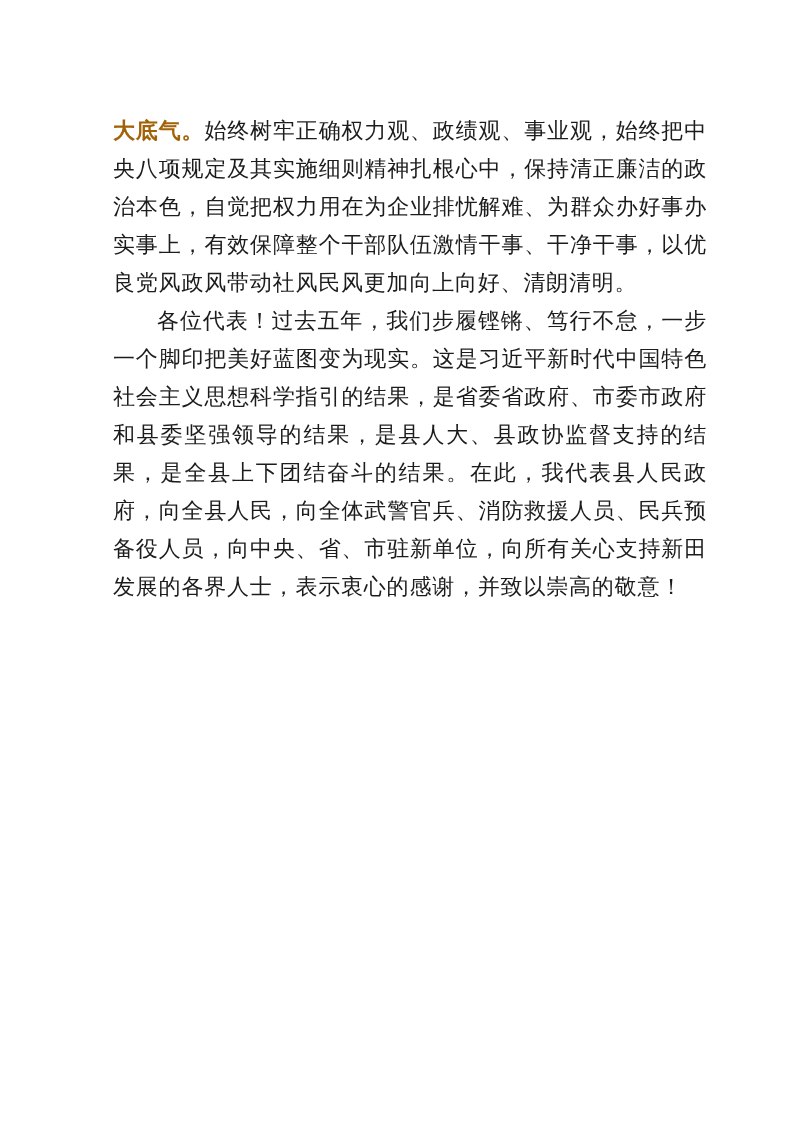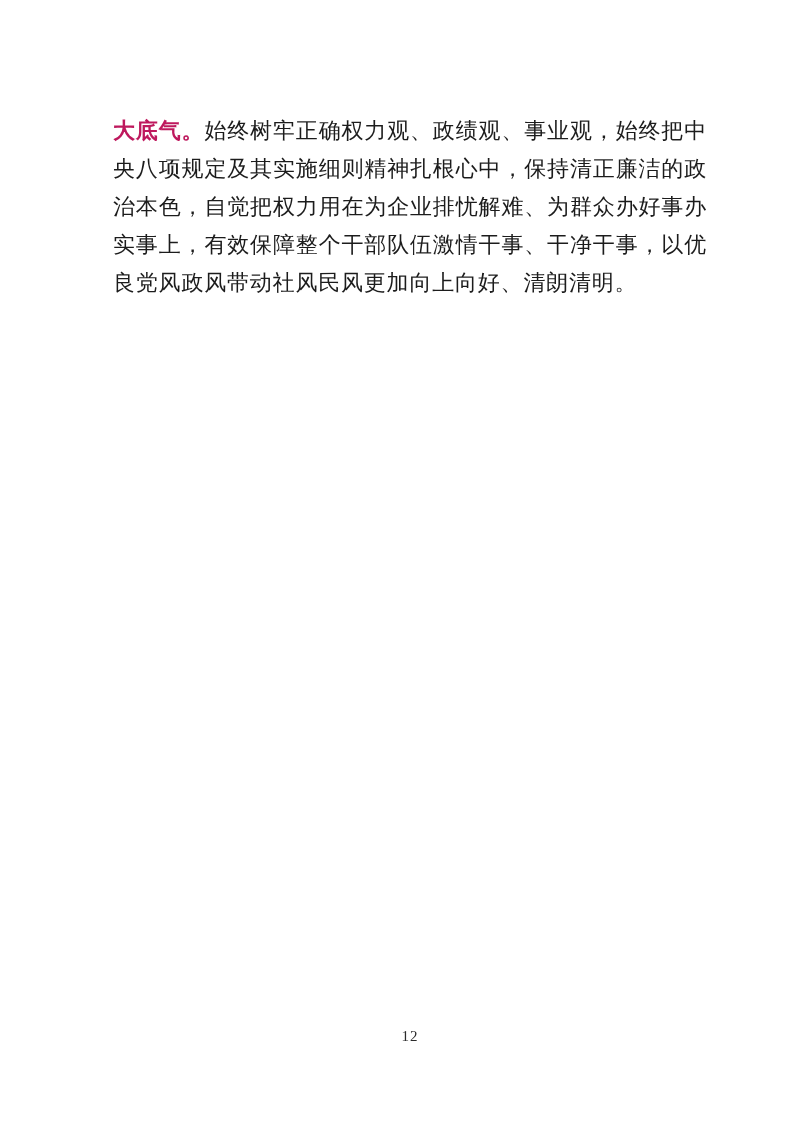--- a/index.html
+++ b/index.html
@@ -33,34 +33,34 @@
     letter-spacing: 0.8px;
     color: #1c1c1c;
     text-align: justify;
     text-justify: inter-character;
   }
   .para.indent {
     text-indent: 2em;
   }
   .para .lead {
     font-weight: 700;
-    color: #be185d;
+    color: #a16207;
   }
   .page-number {
     position: absolute;
     left: 113px;
     width: 594px;
     top: 1028px;
     text-align: center;
     font-size: 15px;
     letter-spacing: 1px;
     color: #2b2b2b;
   }
 </style>
 </head>
 <body>
 
 <div class="page">
   <main class="content">
     <p class="para flush"><strong class="lead">大底气。</strong><span>始终树牢正确权力观、政绩观、事业观，始终把中央八项规定及其实施细则精神扎根心中，保持清正廉洁的政治本色，自觉把权力用在为企业排忧解难、为群众办好事办实事上，有效保障整个干部队伍激情干事、干净干事，以优良党风政风带动社风民风更加向上向好、清朗清明。</span></p>
+    <p class="para indent"><span>各位代表！过去五年，我们步履铿锵、笃行不怠，一步一个脚印把美好蓝图变为现实。这是习近平新时代中国特色社会主义思想科学指引的结果，是省委省政府、市委市政府和县委坚强领导的结果，是县人大、县政协监督支持的结果，是全县上下团结奋斗的结果。在此，我代表县人民政府，向全县人民，向全体武警官兵、消防救援人员、民兵预备役人员，向中央、省、市驻新单位，向所有关心支持新田发展的各界人士，表示衷心的感谢，并致以崇高的敬意！</span></p>
   </main>
-  <footer class="page-number">12</footer>
 </div>
 
 </body></html>

